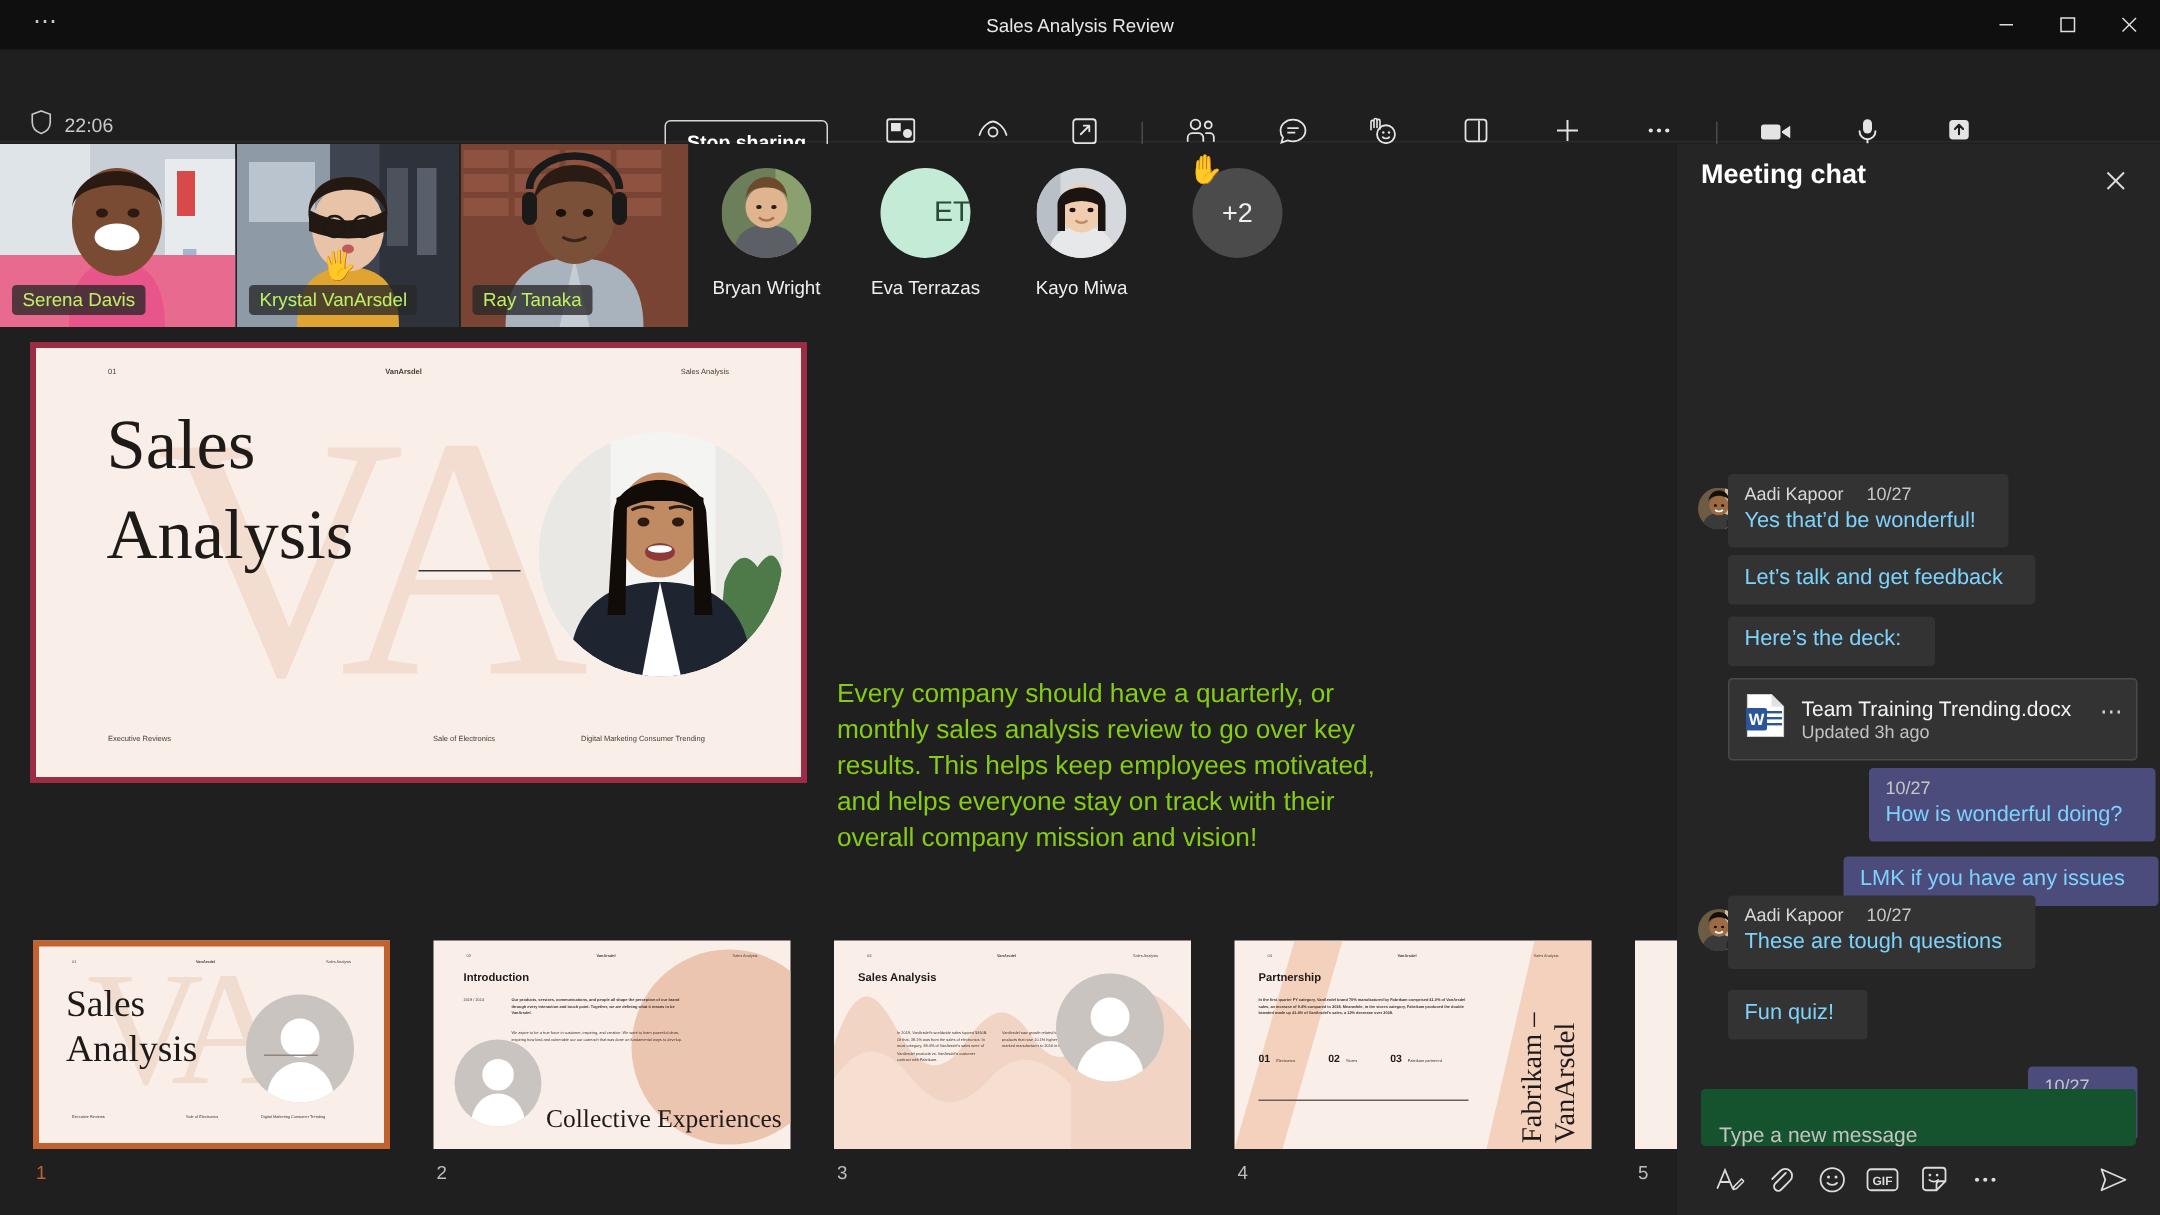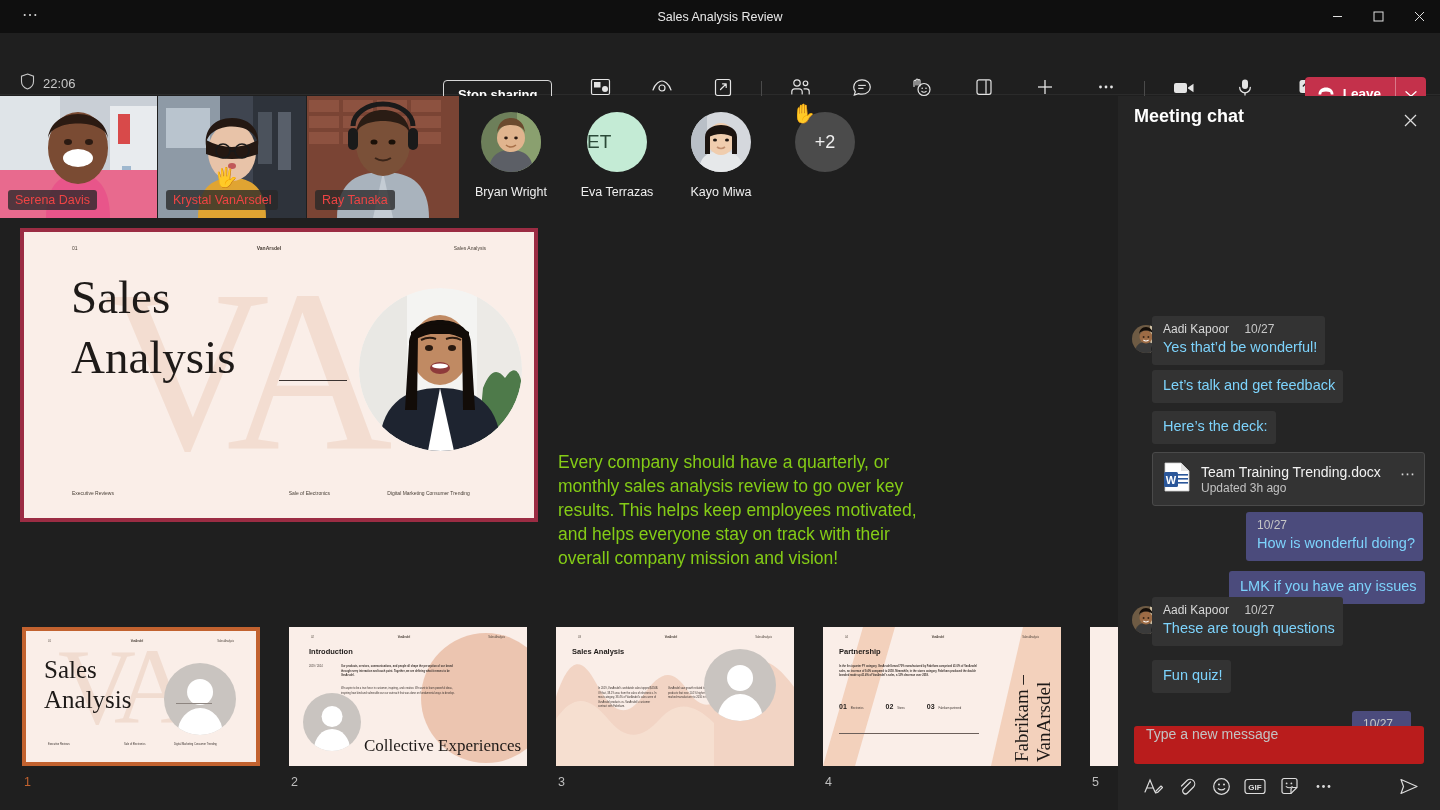--- a/index.html
+++ b/index.html
@@ -49,21 +49,21 @@
   }
   .leave-main { display: flex; align-items: center; gap: 8px; padding: 0 14px 0 12px; color: #fff; font-size: 13.5px; font-weight: 600; }
   .leave-sep { width: 1px; background: rgba(255,255,255,.35); }
   .leave-caret { width: 30px; display: flex; align-items: center; justify-content: center; }
 
   
   .strip { position: absolute; top: 96px; left: 0; width: 1118px; height: 122px; background: #1f1f1f; }
   .vid { position: absolute; top: 0; height: 122px; overflow: hidden; }
   .vid .name {
     position: absolute; left: 8px; bottom: 8px; background: rgba(40,40,40,.78);
-    padding: 3px 7px; border-radius: 3px; font-size: 12.5px; color: #ef4444; white-space: nowrap;
+    padding: 3px 7px; border-radius: 3px; font-size: 12.5px; color: #bef264; white-space: nowrap;
   }
   .av-tile { position: absolute; top: 0; width: 94px; height: 122px; display: flex; flex-direction: column; align-items: center; justify-content: flex-start; padding-top: 16px; }
   .av { width: 60px; height: 60px; border-radius: 50%; overflow: hidden; position: relative; }
   .av-label { margin-top: 13px; font-size: 12.5px; color: #efefef; white-space: nowrap; }
   .hand { position: absolute; font-size: 19px; line-height: 1; }
 
   
   .stage { position: absolute; top: 218px; left: 0; width: 1118px; height: 400px; background: #1f1f1f; }
   .slide-wrap {
     position: absolute; left: 20px; top: 10px; width: 518px; height: 294px;
@@ -111,36 +111,36 @@
   .mini-title { font-family: "Liberation Serif", serif; color: #1e1a18; position: absolute; }
   .mini-txt { position: absolute; font-size: 2.6px; line-height: 4.6px; color: #3b332f; }
   .mini-rule { position: absolute; height: 1px; background: #6b5f5a; }
 
   
   .chat { position: absolute; right: 0; top: 96px; width: 322px; height: 714px; background: #252525; }
   .chat-hdr { position: absolute; top: 10px; left: 16px; right: 0; display: flex; align-items: center; }
   .chat-title { font-size: 18px; font-weight: 700; color: #fff; }
   .chat-close { position: absolute; right: 14px; top: 8px; width: 32px; height: 32px; display: flex; align-items: center; justify-content: center; color: #dcdcdc; }
   .msgs { position: absolute; left: 0; right: 0; top: 60px; bottom: 90px; }
-  .bubble { position: absolute; border-radius: 3px; padding: 6px 8px 8px 11px; }
+  .bubble { position: absolute; border-radius: 3px; padding: 6px 22px 8px 11px; }
   .bubble.them { background: #333333; }
   .bubble.me { background: #4b4b7c; }
   .meta { font-size: 12px; color: #c7c7c7; margin-bottom: 2px; }
   .meta .who { color: #d8d8d8; margin-right: 12px; }
   .btext { font-size: 14.5px; color: #7dd3fc; line-height: 19px; white-space: nowrap; }
   .bavatar { position: absolute; width: 28px; height: 28px; border-radius: 50%; overflow: hidden; }
   .bavatar .dot { position: absolute; right: -1px; bottom: -1px; width: 10px; height: 10px; border-radius: 50%; background: #c4314b; border: 2px solid #252525; }
   .filecard {
     position: absolute; background: #333333; border: 1px solid #4a4a4a; border-radius: 3px;
     display: flex; align-items: center; gap: 10px; padding: 9px 10px;
   }
   .fc-name { font-size: 14px; color: #f2f2f2; white-space: nowrap; }
   .fc-sub { font-size: 12px; color: #c2c2c2; margin-top: 1px; }
   .fc-more { position: absolute; right: 8px; top: 12px; color: #d6d6d6; font-size: 15px; letter-spacing: 1px; }
-  .composer { position: absolute; left: 16px; right: 16px; bottom: 46px; height: 38px; background: #b91c1c; border-radius: 3px; display: flex; align-items: flex-start; padding: 0 12px; }
+  .composer { position: absolute; left: 16px; right: 16px; bottom: 46px; height: 38px; background: #14532d; border-radius: 3px; display: flex; align-items: flex-end; padding: 0 12px; }
   .composer .ph { font-size: 14px; color: #c3c3c3; }
   .ctools { position: absolute; left: 18px; right: 16px; bottom: 10px; height: 28px; display: flex; align-items: center; gap: 0; }
   .ctool { width: 34px; height: 28px; display: flex; align-items: center; justify-content: center; color: #dcdcdc; }
   .csend { position: absolute; right: 0; width: 30px; height: 28px; display: flex; align-items: center; justify-content: center; color: #dcdcdc; }
 </style>
 </head>
 <body>
 
 <div id="app">
 
@@ -311,38 +311,20 @@
         <div class="ic">
           <svg width="20" height="19" viewBox="0 0 20 19">
               <rect x="3.5" y="2" width="13" height="13" rx="2.5" fill="#e4e4e4"></rect>
               <path d="M10 11.5 V5.5 M7.3 8 L10 5.2 L12.7 8" fill="none" stroke="#1f1f1f" stroke-width="1.4" stroke-linecap="round" stroke-linejoin="round"></path>
             </svg>
         </div>
         <div class="lb">Share</div>
       </div>
     </div>
 
-    <div class="right-cluster">
-      <div class="leave">
-        <div class="leave-main">
-          <span>
-            <svg width="18" height="12" viewBox="0 0 18 12">
-                <path d="M1.5 8.5 C1.5 3.8 5 1.5 9 1.5 C13 1.5 16.5 3.8 16.5 8.5 L13.8 8.5 L13.2 6.2 C11.9 5.6 10.5 5.4 9 5.4 C7.5 5.4 6.1 5.6 4.8 6.2 L4.2 8.5 Z" fill="#fff"></path>
-              </svg>
-          </span>
-          <span>Leave</span>
-        </div>
-        <div class="leave-sep"></div>
-        <div class="leave-caret">
-          <svg width="12" height="8" viewBox="0 0 12 8">
-              <path d="M1 1.8 L6 6.2 L11 1.8" fill="none" stroke="#fff" stroke-width="1.3" stroke-linecap="round" stroke-linejoin="round"></path>
-            </svg>
-        </div>
-      </div>
-    </div>
   </div>
 
   <div class="strip">
 
     <div class="vid" style="left:0;width:157px;">
       <svg width="157" height="122" viewBox="0 0 157 122">
         <rect width="157" height="122" fill="#c9cfd6"></rect>
         <rect x="0" y="0" width="60" height="122" fill="#dfe4e8"></rect>
         <rect x="110" y="10" width="47" height="112" fill="#e8ebee"></rect>
         <rect x="118" y="18" width="12" height="30" fill="#d84a4a"></rect>
@@ -419,21 +401,21 @@
           <path d="M16 22 C16 10 44 10 44 22 C44 12 38 6 30 6 C22 6 16 12 16 22 Z" fill="#6b4a2e"></path>
           <ellipse cx="25" cy="26" rx="1.8" ry="1.4" fill="#2b1a12"></ellipse>
           <ellipse cx="35" cy="26" rx="1.8" ry="1.4" fill="#2b1a12"></ellipse>
           <path d="M25 33 q5 4 10 0" fill="none" stroke="#a8714a" stroke-width="1.6"></path>
         </svg>
       </div>
       <div class="av-label">Bryan Wright</div>
     </div>
 
     <div class="av-tile" style="left:570px;">
-      <div class="av" style="background:#c4ebd5;display:flex;align-items:center;justify-content:flex-start;">
+      <div class="av" style="background:#c4ebd5;display:flex;align-items:center;justify-content:flex-end;">
         <span style="font-size:19px;color:#2b4a38;font-weight:400;">ET</span>
       </div>
       <div class="av-label">Eva Terrazas</div>
     </div>
 
     <div class="av-tile" style="left:674px;">
       <div class="av">
         <svg width="60" height="60" viewBox="0 0 60 60">
           <rect width="60" height="60" fill="#d5d8dd"></rect>
           <rect x="0" y="0" width="16" height="60" fill="#b9bfc7"></rect>

